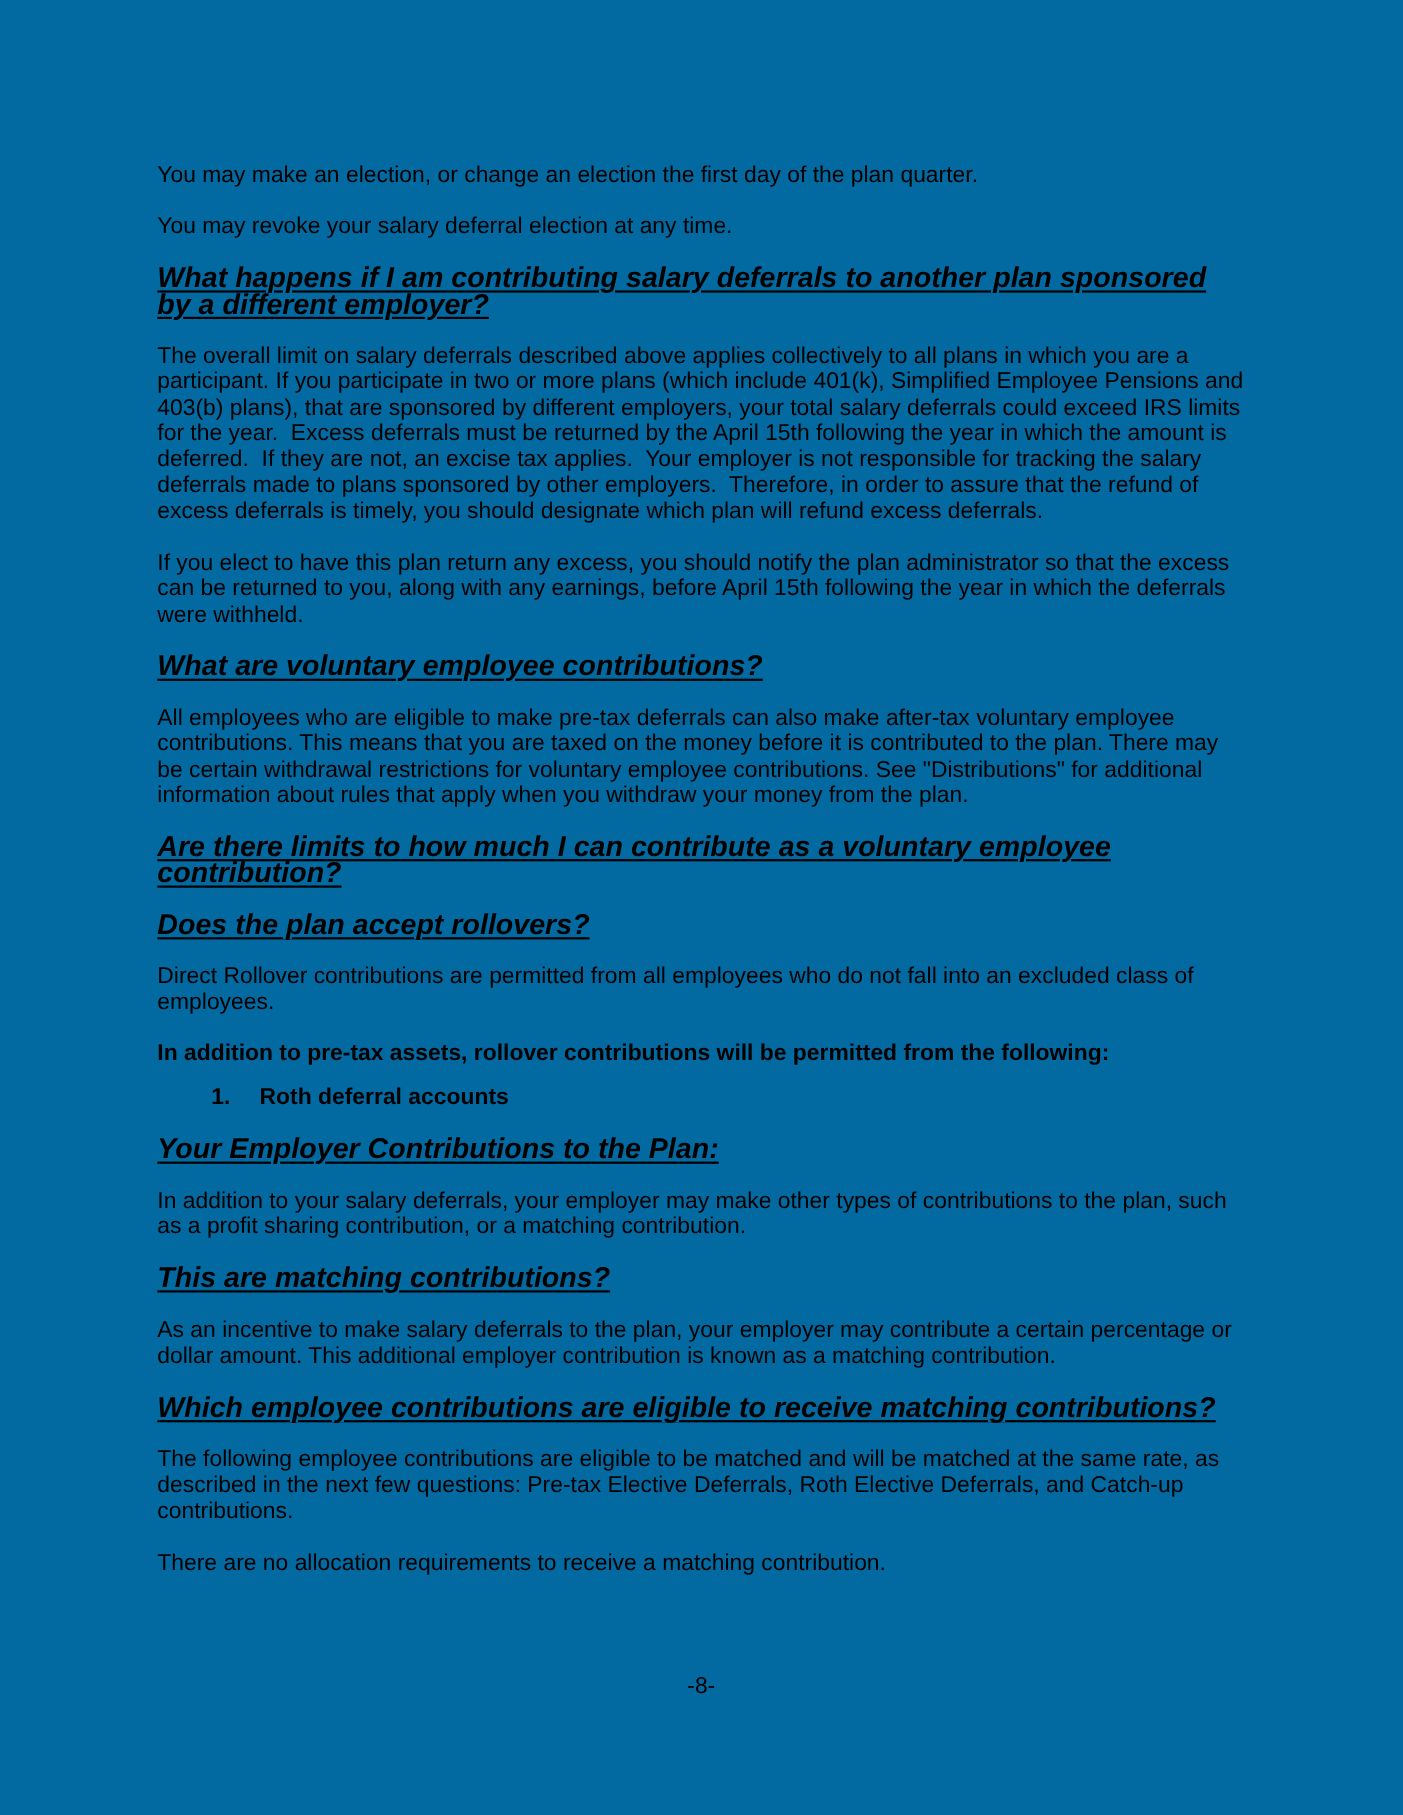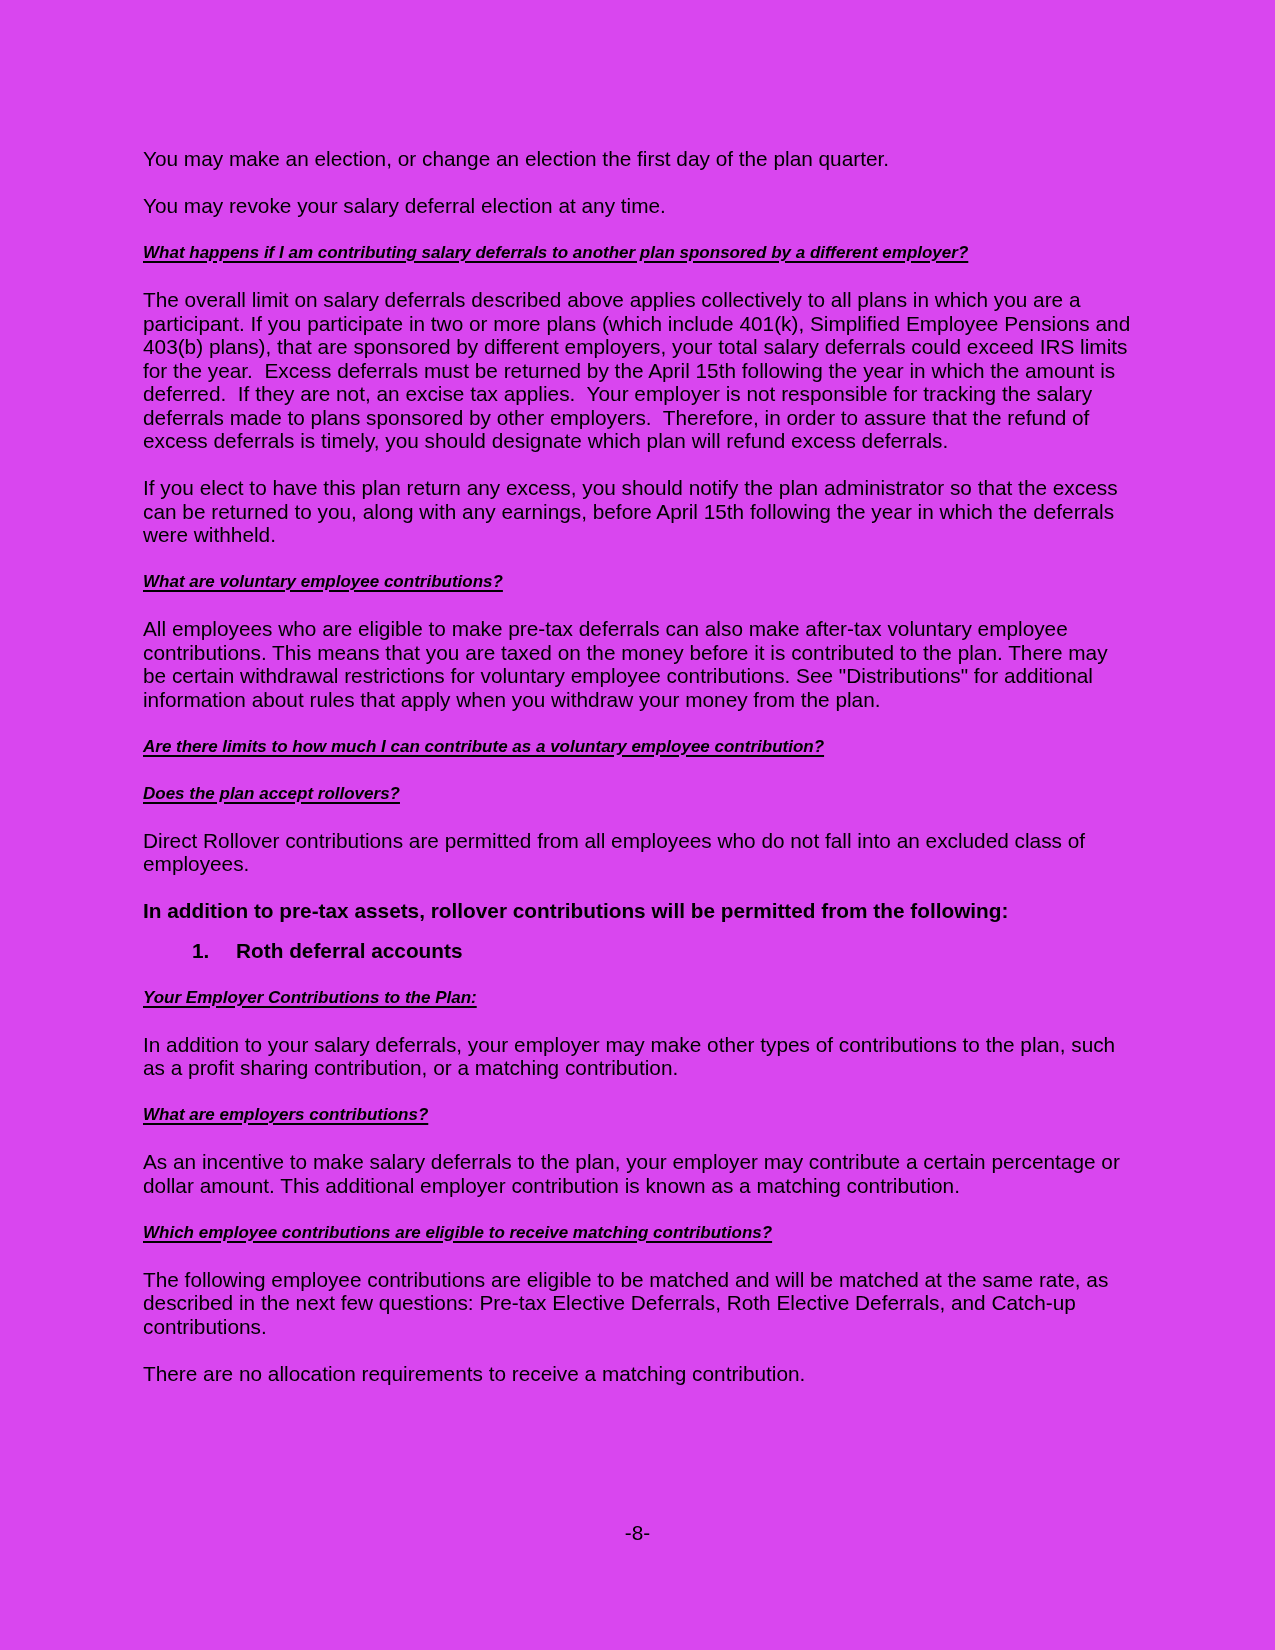--- a/index.html
+++ b/index.html
@@ -5,36 +5,36 @@
   html, body {
     margin: 0;
     padding: 0;
     background: #ffffff;
   }
   .page {
     position: relative;
     width: 1275px;
     height: 1650px;
     margin: 0;
-    background: #d946ef;
+    background: #0369a1;
     color: #000000;
     font-family: "Liberation Sans", sans-serif;
     font-size: 20.8px;
     line-height: 23.5px;
     box-sizing: border-box;
     padding: 147px 142px 0 143px;
     overflow: hidden;
   }
   p.body-para {
     margin: 0 0 23.5px 0;
     white-space: pre-wrap;
   }
   .heading {
     margin: 0 0 23.5px 0;
-    font-size: 17px;
+    font-size: 26px;
     line-height: 23.5px;
     font-weight: bold;
     font-style: italic;
     text-decoration: underline;
     text-decoration-thickness: 2px;
     text-underline-offset: 3px;
   }
   .list-group {
     margin: 0 0 23.5px 0;
     font-weight: bold;
@@ -89,21 +89,21 @@
     <p>In addition to pre-tax assets, rollover contributions will be permitted from the following:</p>
     <div class="list-row">
       <span class="list-num">1.</span><span>Roth deferral accounts</span>
     </div>
   </div>
 
   <h2 class="heading">Your Employer Contributions to the Plan:</h2>
 
   <p class="body-para">In addition to your salary deferrals, your employer may make other types of contributions to the plan, such as a profit sharing contribution, or a matching contribution.</p>
 
-  <h2 class="heading">What are employers contributions?</h2>
+  <h2 class="heading">This are matching contributions?</h2>
 
   <p class="body-para">As an incentive to make salary deferrals to the plan, your employer may contribute a certain percentage or dollar amount. This additional employer contribution is known as a matching contribution.</p>
 
   <h2 class="heading">Which employee contributions are eligible to receive matching contributions?</h2>
 
   <p class="body-para">The following employee contributions are eligible to be matched and will be matched at the same rate, as described in the next few questions: Pre-tax Elective Deferrals, Roth Elective Deferrals, and Catch-up contributions.</p>
 
 
   <p class="body-para">There are no allocation requirements to receive a matching contribution.</p>
 

